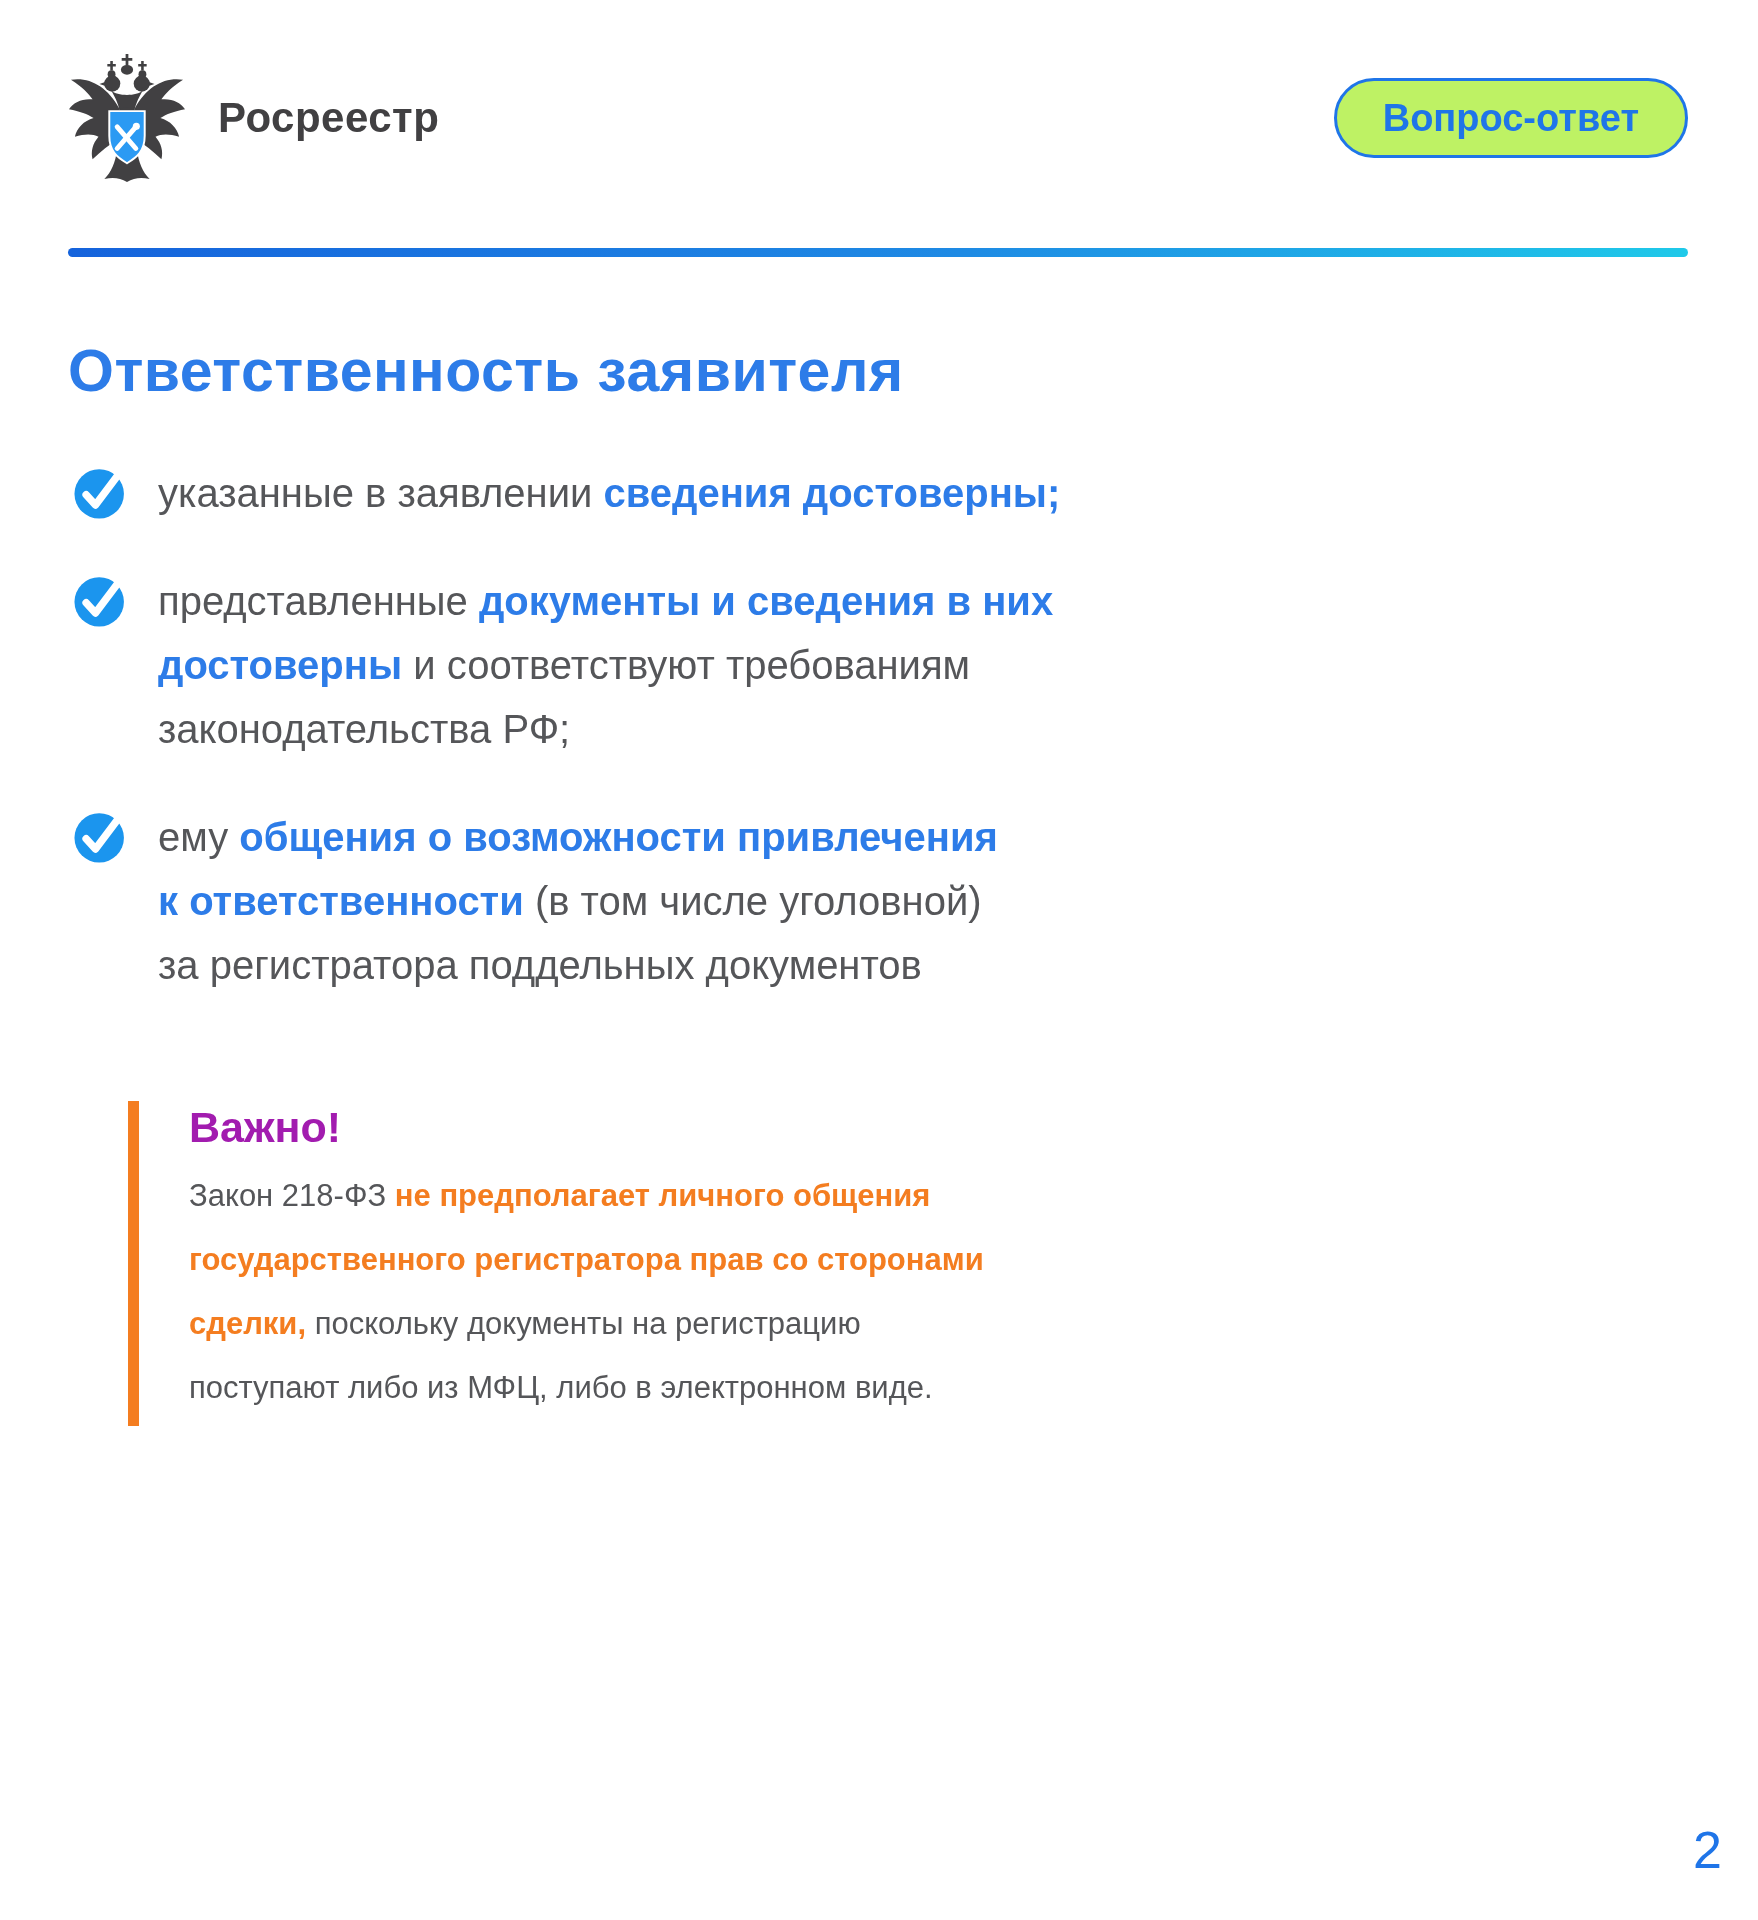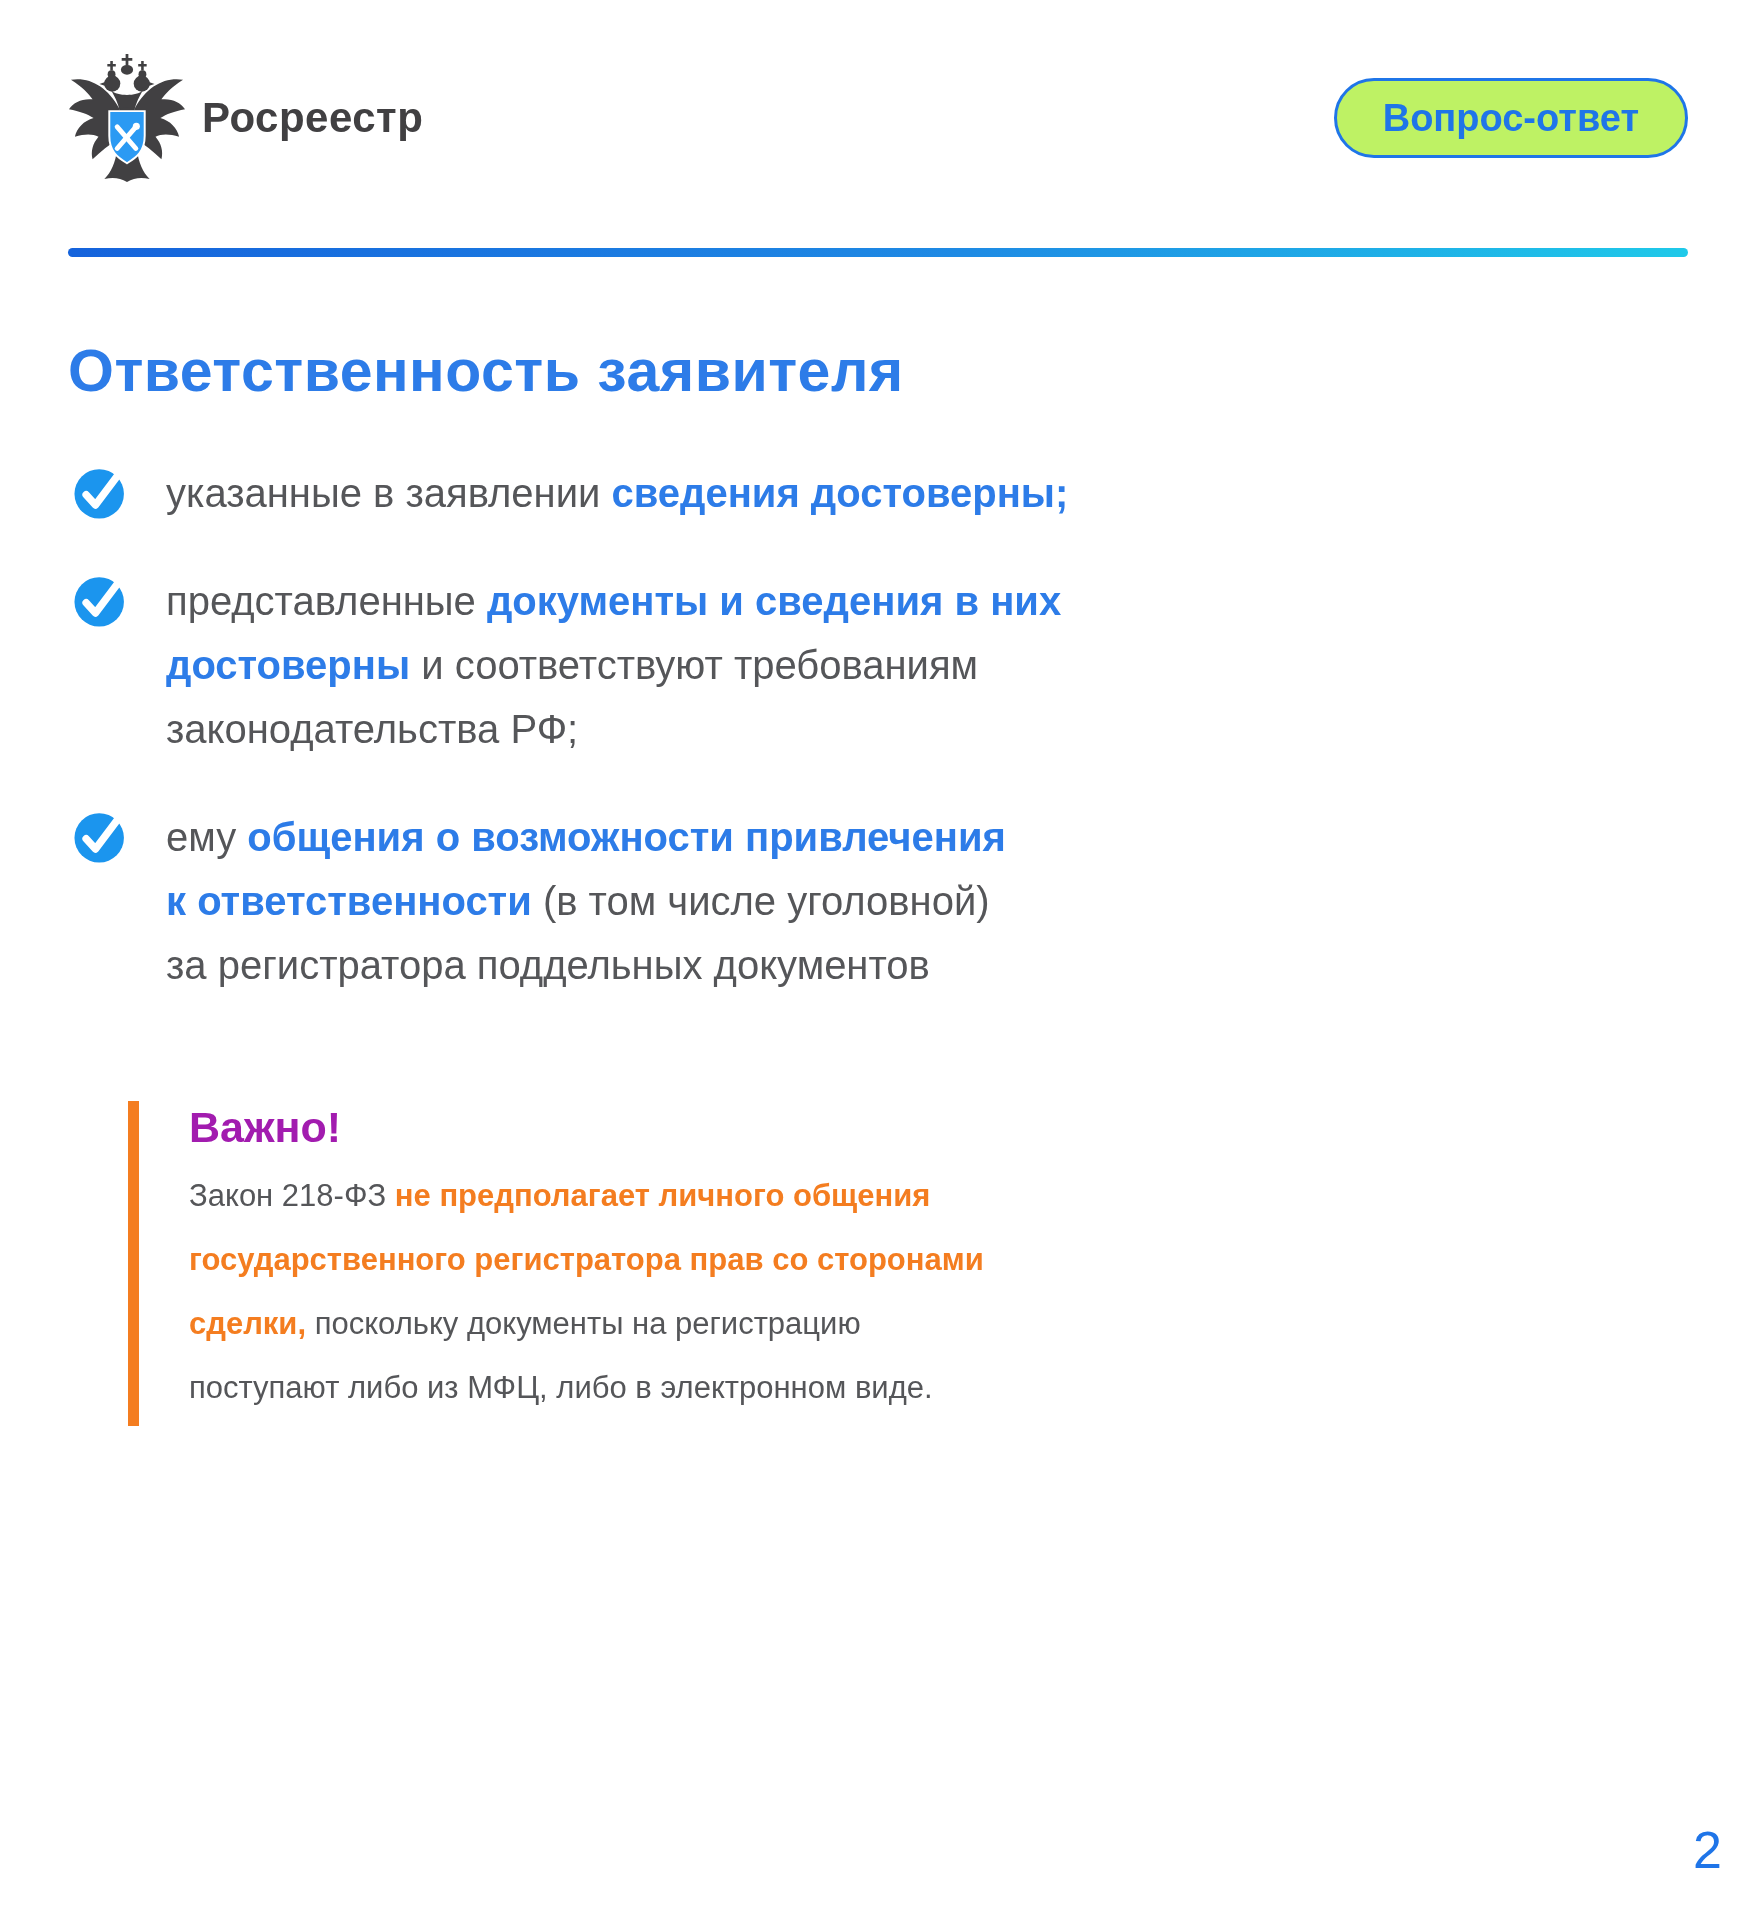--- a/index.html
+++ b/index.html
@@ -3,21 +3,21 @@
 <meta charset="utf-8">
 <style>
   html,body{margin:0;padding:0;background:#e8e8e8;}
   .page{
     width:1758px;height:1920px;background:#ffffff;position:relative;
     box-sizing:border-box;padding:50px 70px 0 68px;
     font-family:"Liberation Sans",sans-serif;color:#555659;overflow:hidden;
   }
   
   .header{display:flex;justify-content:space-between;align-items:center;height:136px;}
-  .brand{display:flex;align-items:center;gap:16px;}
+  .brand{display:flex;align-items:center;gap:32px;}
   .brand .eagle{width:118px;height:132px;flex:0 0 auto;}
   .brand-name{font-size:42px;font-weight:bold;color:#414042;letter-spacing:.5px;}
   .qa-badge{
     border:3px solid #1f75e8;color:#1f75e8;font-size:38px;font-weight:bold;
     border-radius:48px;padding:18px 46px;line-height:1;cursor:pointer;background:#bef264;
   }
   
   .divider{
     margin-top:62px;height:9px;border-radius:5px;
     background:linear-gradient(90deg,#1563dc 0%,#1e8ae4 55%,#1fc9e9 100%);
@@ -25,21 +25,21 @@
   
   .page-title{
     margin:80px 0 0 0;font-size:59px;font-weight:bold;color:#2d7ce8;letter-spacing:.5px;
   }
   
   .intro{
     margin:70px 0 0 0;font-size:40px;line-height:64px;color:#555659;white-space:pre-line;
   }
   
   .bullets{margin-top:56px;}
-  .bullet-row{display:flex;align-items:flex-start;gap:36px;margin:0 0 44px 6px;}
+  .bullet-row{display:flex;align-items:flex-start;gap:28px;margin:0 0 44px 6px;}
   .bullet-row .check{width:56px;height:56px;flex:0 0 auto;margin-top:3px;}
   .bullet-text{margin:0;font-size:40px;line-height:64px;white-space:pre-line;}
   .seg-normal{color:#555659;}
   .seg-accent{color:#2d7ce8;font-weight:bold;}
   
   .callout{
     margin:104px 0 0 60px;border-left:11px solid #f47d20;padding:2px 0 6px 50px;
   }
   .callout-title{font-size:43px;font-weight:bold;color:#a21caf;margin:0 0 12px 0;}
   .callout-text{margin:0;font-size:31px;line-height:64px;white-space:pre-line;}

